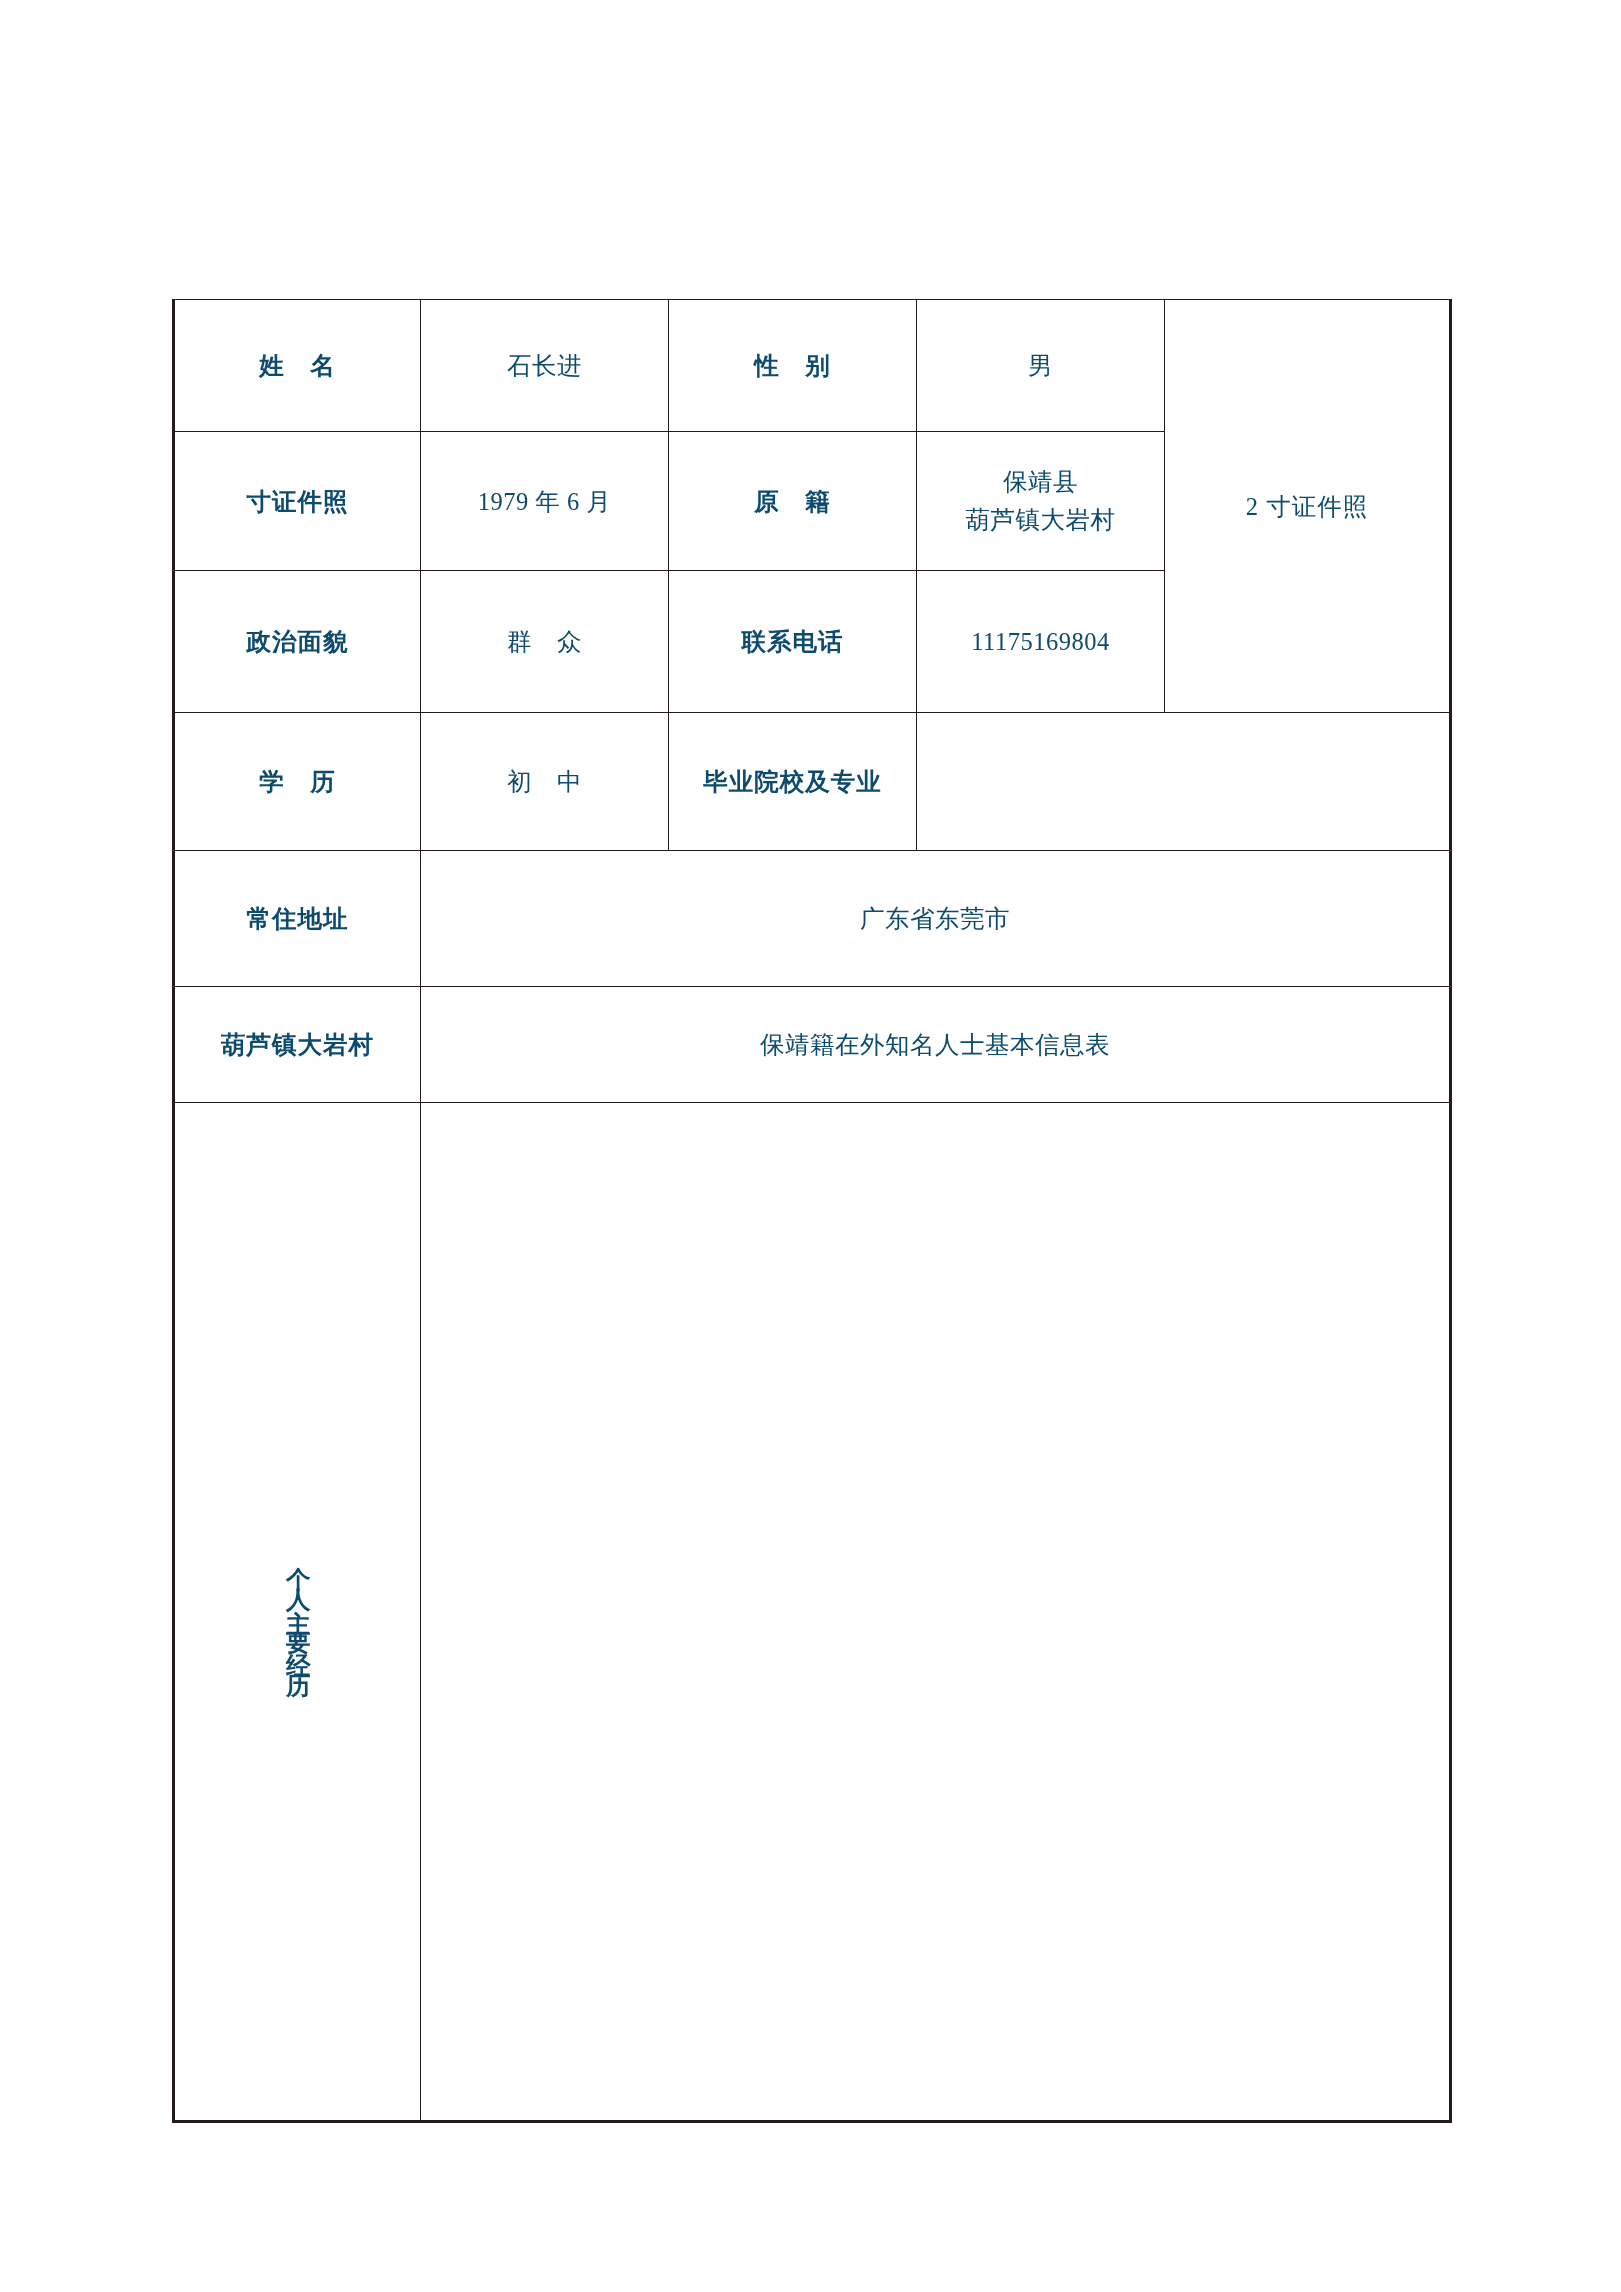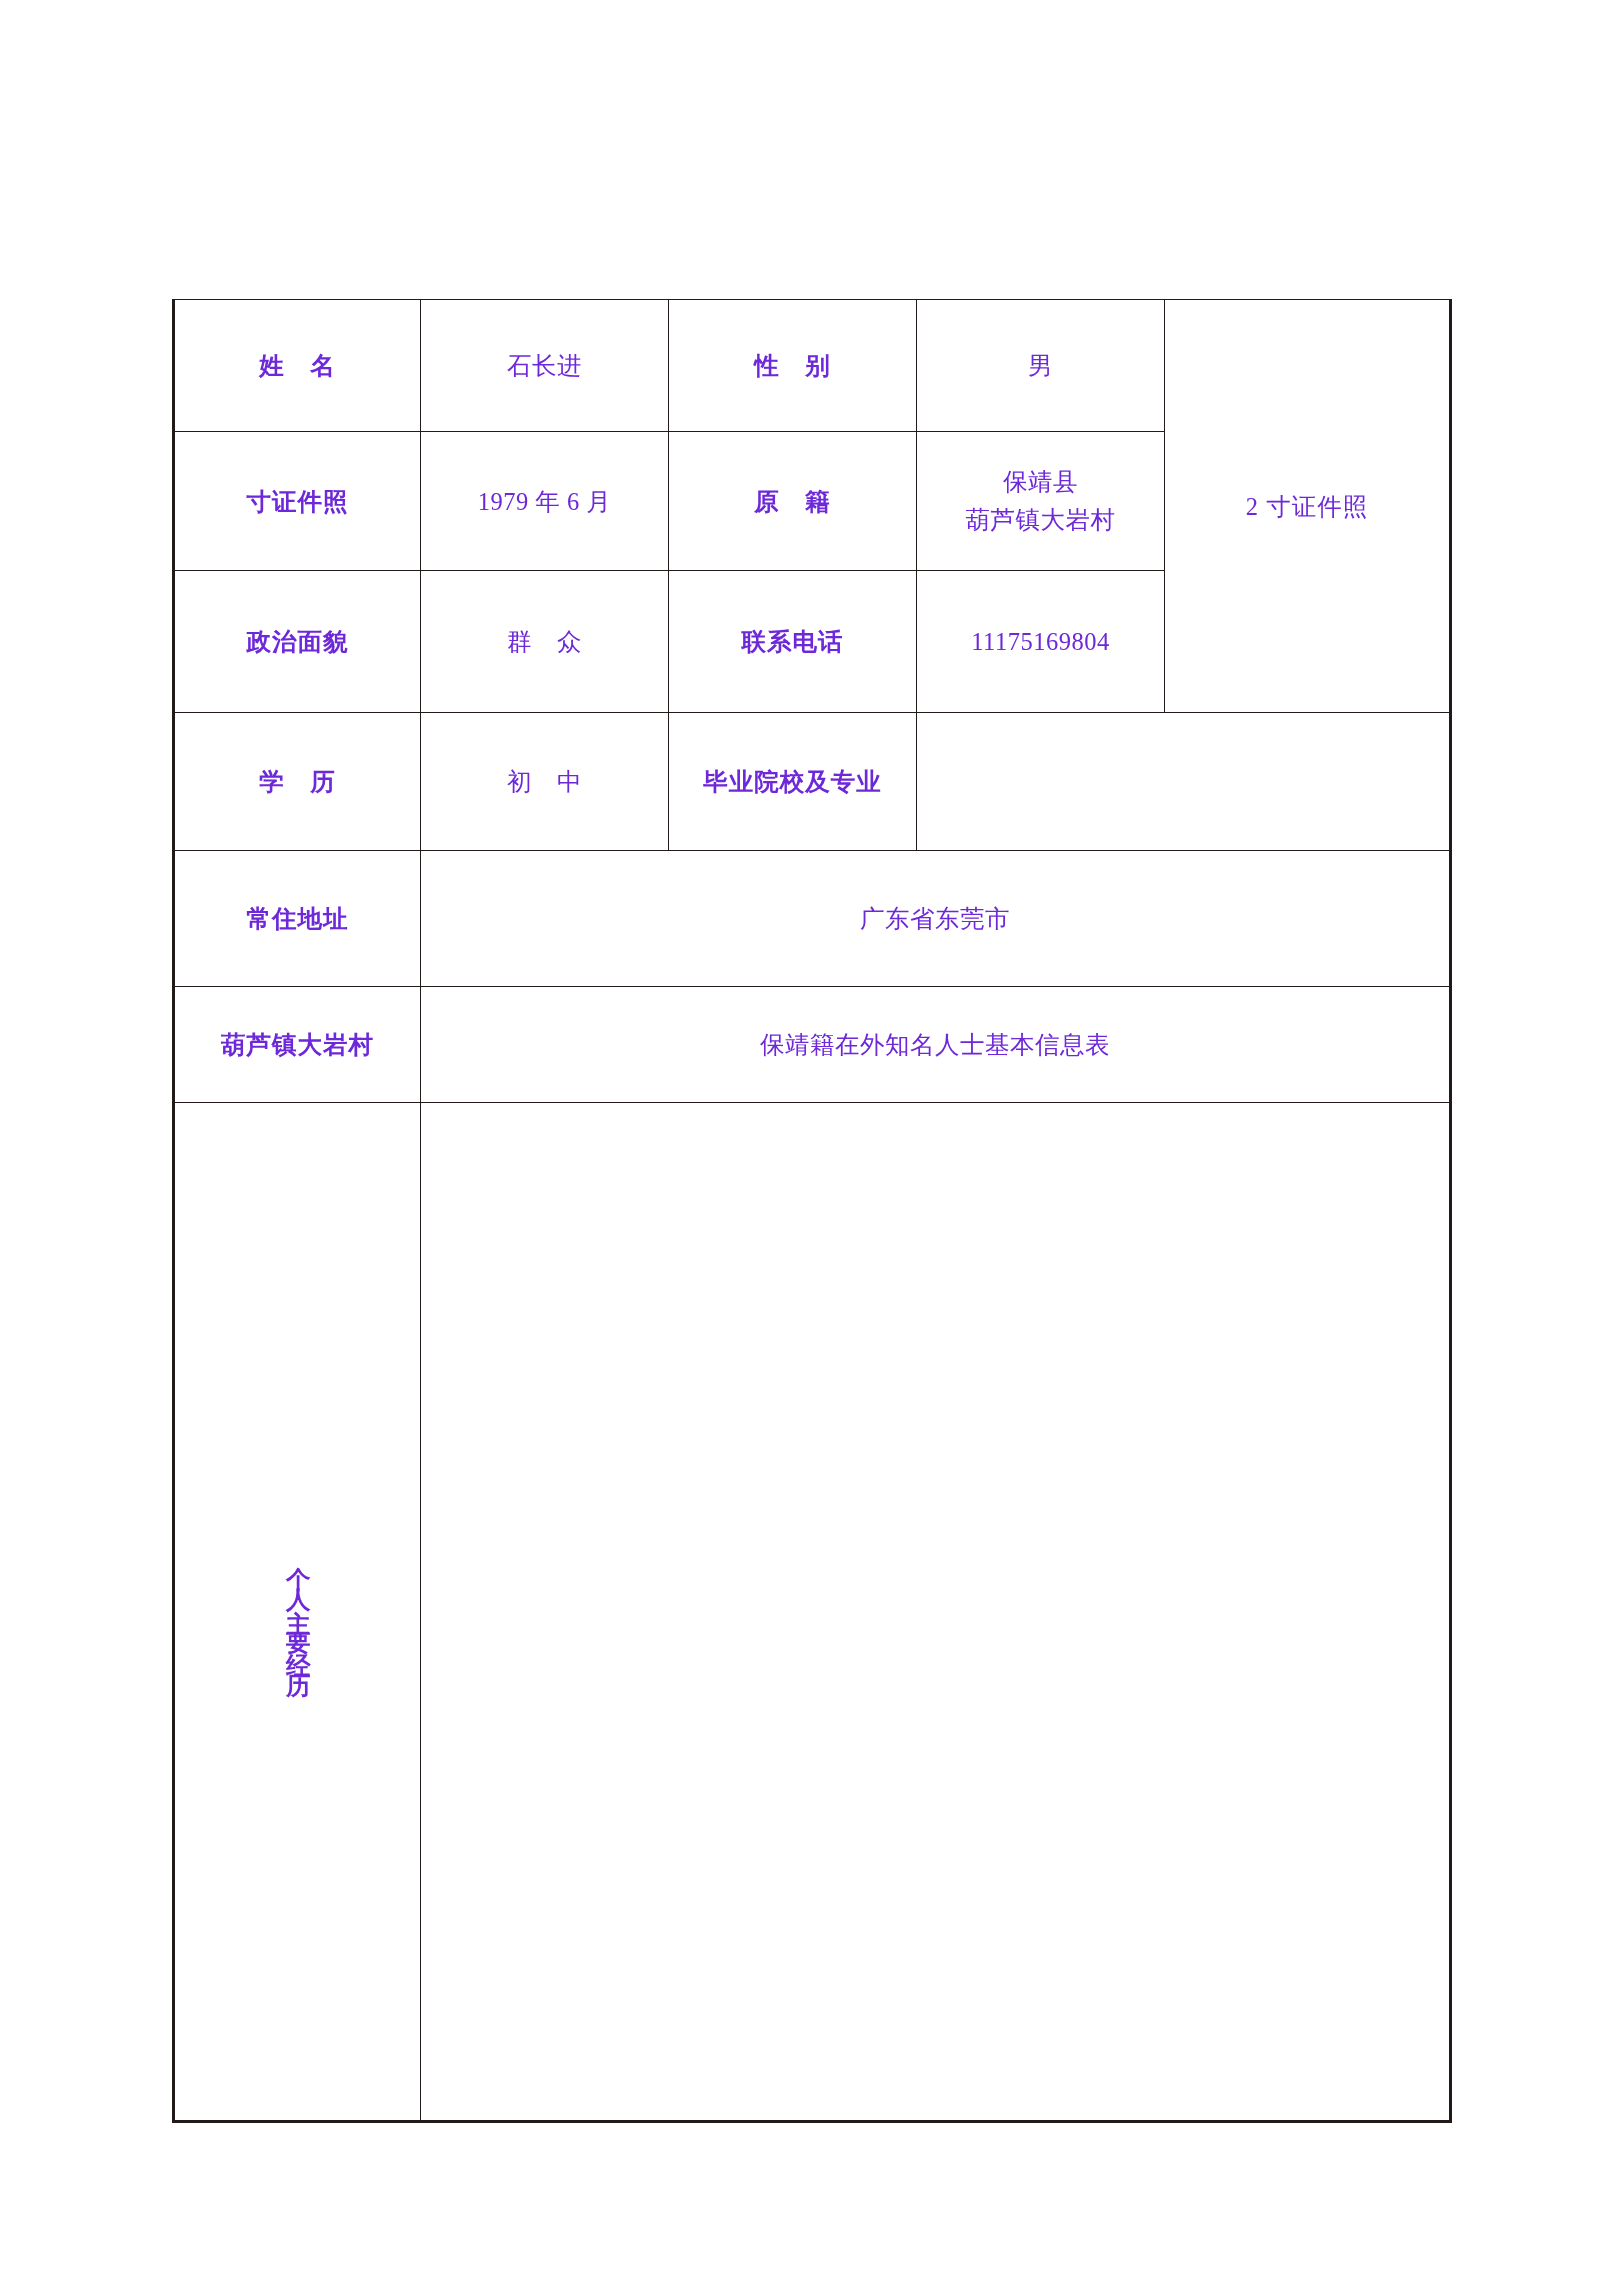--- a/index.html
+++ b/index.html
@@ -47,21 +47,21 @@
     border-collapse: collapse;
     table-layout: fixed;
   }
 
   .form-table td {
     border: 1.5px solid #221a19;
     padding: 0;
     text-align: center;
     vertical-align: middle;
     font-size: 24.5px;
-    color: #6d28d9;
+    color: #0c4a6e;
     font-family: "Liberation Serif", "DejaVu Serif", serif;
   }
 
   .form-table .outer-left  { border-left-width: 3.9px; }
   .form-table .outer-right { border-right-width: 3.9px; }
 
   .lbl {
     font-weight: bold;
     letter-spacing: 1px;
   }

